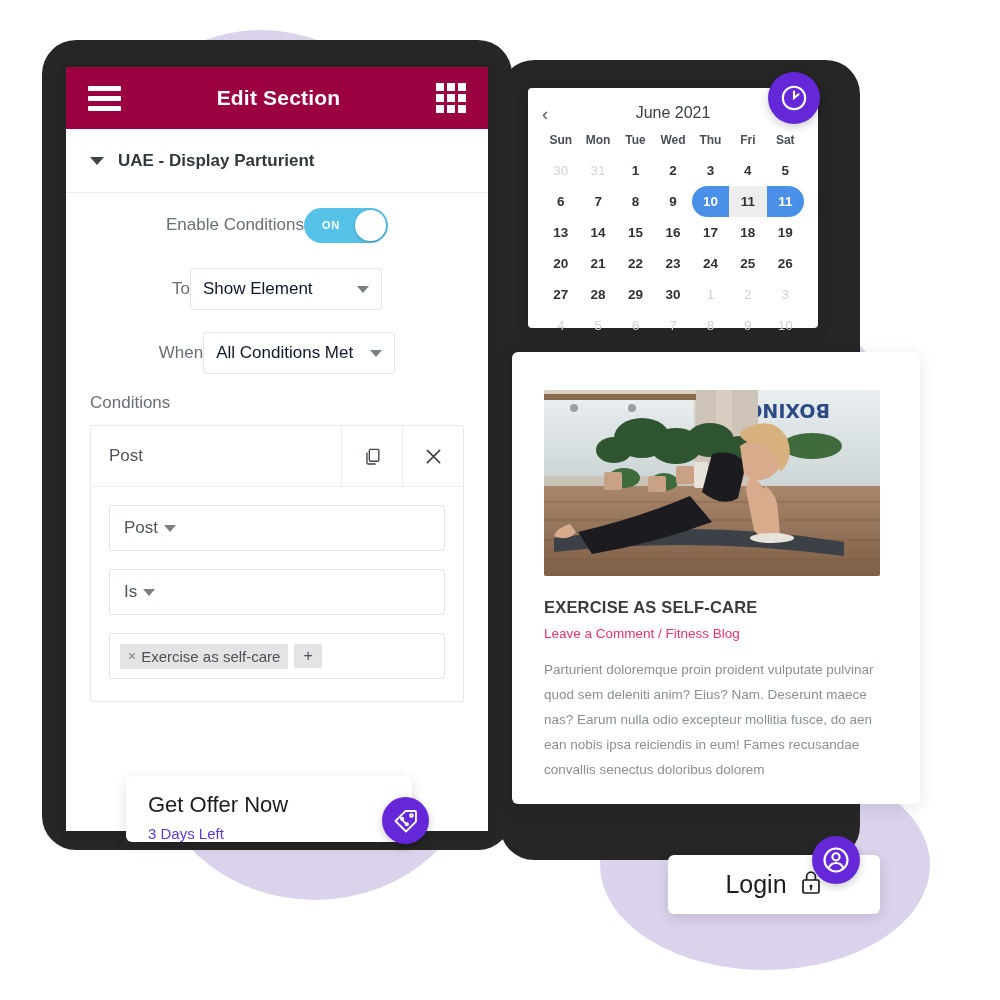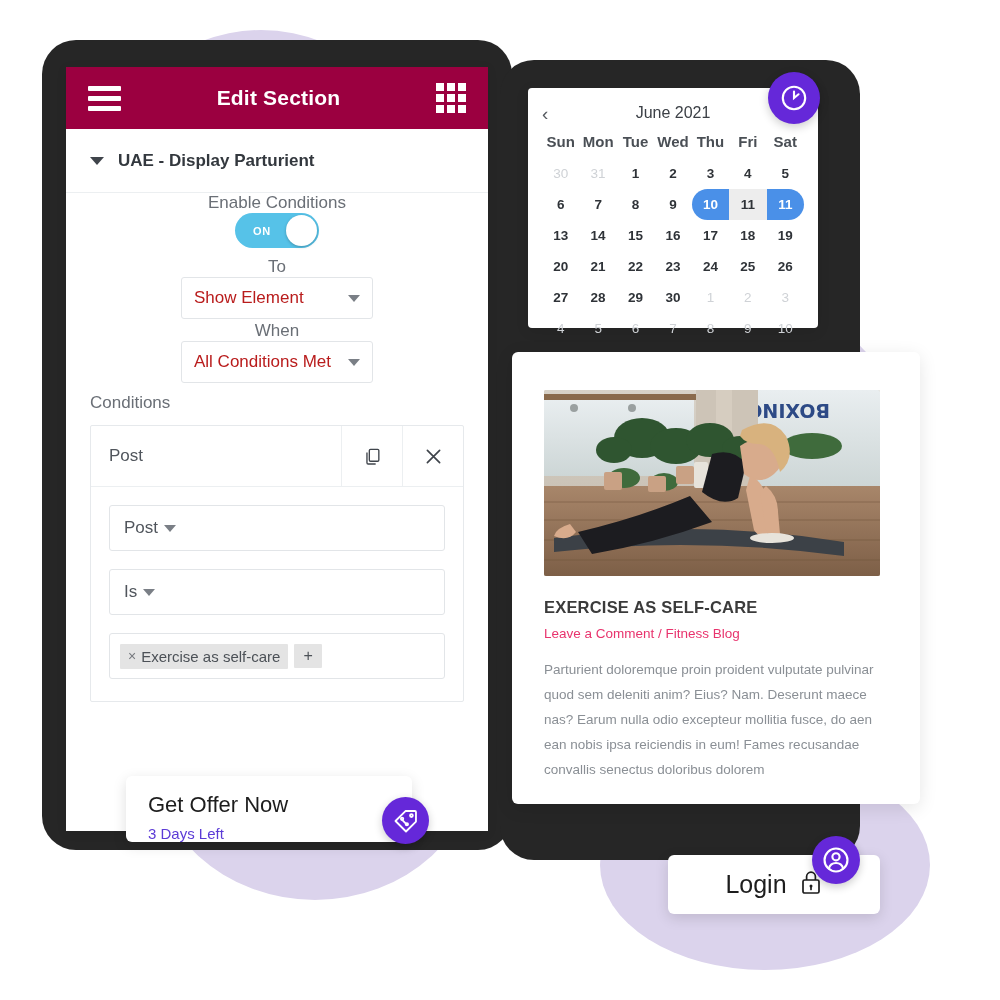--- a/index.html
+++ b/index.html
@@ -49,43 +49,43 @@
     height: 64px; display: flex; align-items: center; gap: 14px;
     padding: 0 24px; border-bottom: 1px solid #eceff1;
   }
   .caret-down {
     width: 0; height: 0; border-left: 7px solid transparent;
     border-right: 7px solid transparent; border-top: 8px solid #3f444b; cursor: pointer;
   }
   #section-title { font-size: 17px; font-weight: bold; color: #33383e; }
 
   .field-row {
-    display: flex; align-items: center; justify-content: flex-start;
-    padding: 0 32px; height: 64px; flex-direction: column;
+    display: flex; align-items: center; justify-content: center;
+    padding: 0 8px; height: 64px;
   }
   .field-label { font-size: 17px; color: #6a6f76; }
 
   
   #enable-toggle {
     width: 84px; height: 35px; border-radius: 18px; background: #56C2E8;
     position: relative; display: flex; align-items: center; cursor: pointer;
   }
   #enable-toggle-text {
     position: absolute; left: 18px; font-size: 11px; color: #fff; font-weight: bold;
     letter-spacing: .6px;
   }
   #enable-toggle-knob {
     position: absolute; right: 2px; width: 31px; height: 31px;
     border-radius: 50%; background: #fff; box-shadow: 0 1px 3px rgba(0,0,0,.25);
   }
 
   .select-box {
     width: 192px; height: 42px; border: 1px solid #e2e5e8; border-radius: 3px;
     background: #fff; display: flex; align-items: center; padding: 0 12px;
-    font-size: 17px; color: #b91c1c; cursor: pointer; position: relative;
+    font-size: 17px; color: #0f172a; cursor: pointer; position: relative;
   }
   .select-box .sel-text { flex: 1; white-space: nowrap; overflow: hidden; }
   .sel-caret {
     width: 0; height: 0; border-left: 6px solid transparent;
     border-right: 6px solid transparent; border-top: 7px solid #7a7f86; margin-left: 6px;
   }
 
   #conditions-label { padding: 8px 24px 4px; font-size: 17px; color: #6a6f76; }
 
   #condition-card {
@@ -126,21 +126,21 @@
     background: #fff; border-radius: 4px; z-index: 3; padding: 10px 14px 0;
     box-shadow: 0 3px 14px rgba(0,0,0,.09);
   }
   #cal-head { display: flex; align-items: center; height: 30px; position: relative; }
   #cal-prev {
     font-size: 19px; color: #555a60; cursor: pointer; line-height: 1;
     width: 20px; text-align: left;
   }
   #cal-month { flex: 1; text-align: center; font-size: 16px; color: #3c4046; margin-right: 20px; }
   #cal-grid { display: grid; grid-template-columns: repeat(7, 1fr); text-align: center; }
-  .cal-dow { font-size: 15px; color: #4a4f55; padding: 5px 0 8px; font-weight: bold; text-align: center; }
+  .cal-dow { font-size: 12px; color: #4a4f55; padding: 5px 0 8px; font-weight: bold; text-align: center; }
   .cal-day {
     font-size: 13.5px; color: #2f3338; font-weight: bold; height: 31px;
     display: flex; align-items: center; justify-content: center; cursor: pointer;
   }
   .cal-day.muted { color: #cfd2d6; font-weight: normal; }
   .cal-day.sel { background: #4A90E8; color: #fff; }
   .cal-day.sel.start { border-radius: 16px 0 0 16px; }
   .cal-day.sel.end   { border-radius: 0 16px 16px 0; }
   .cal-day.mid { background: #ededed; color: #2f3338; }
 

